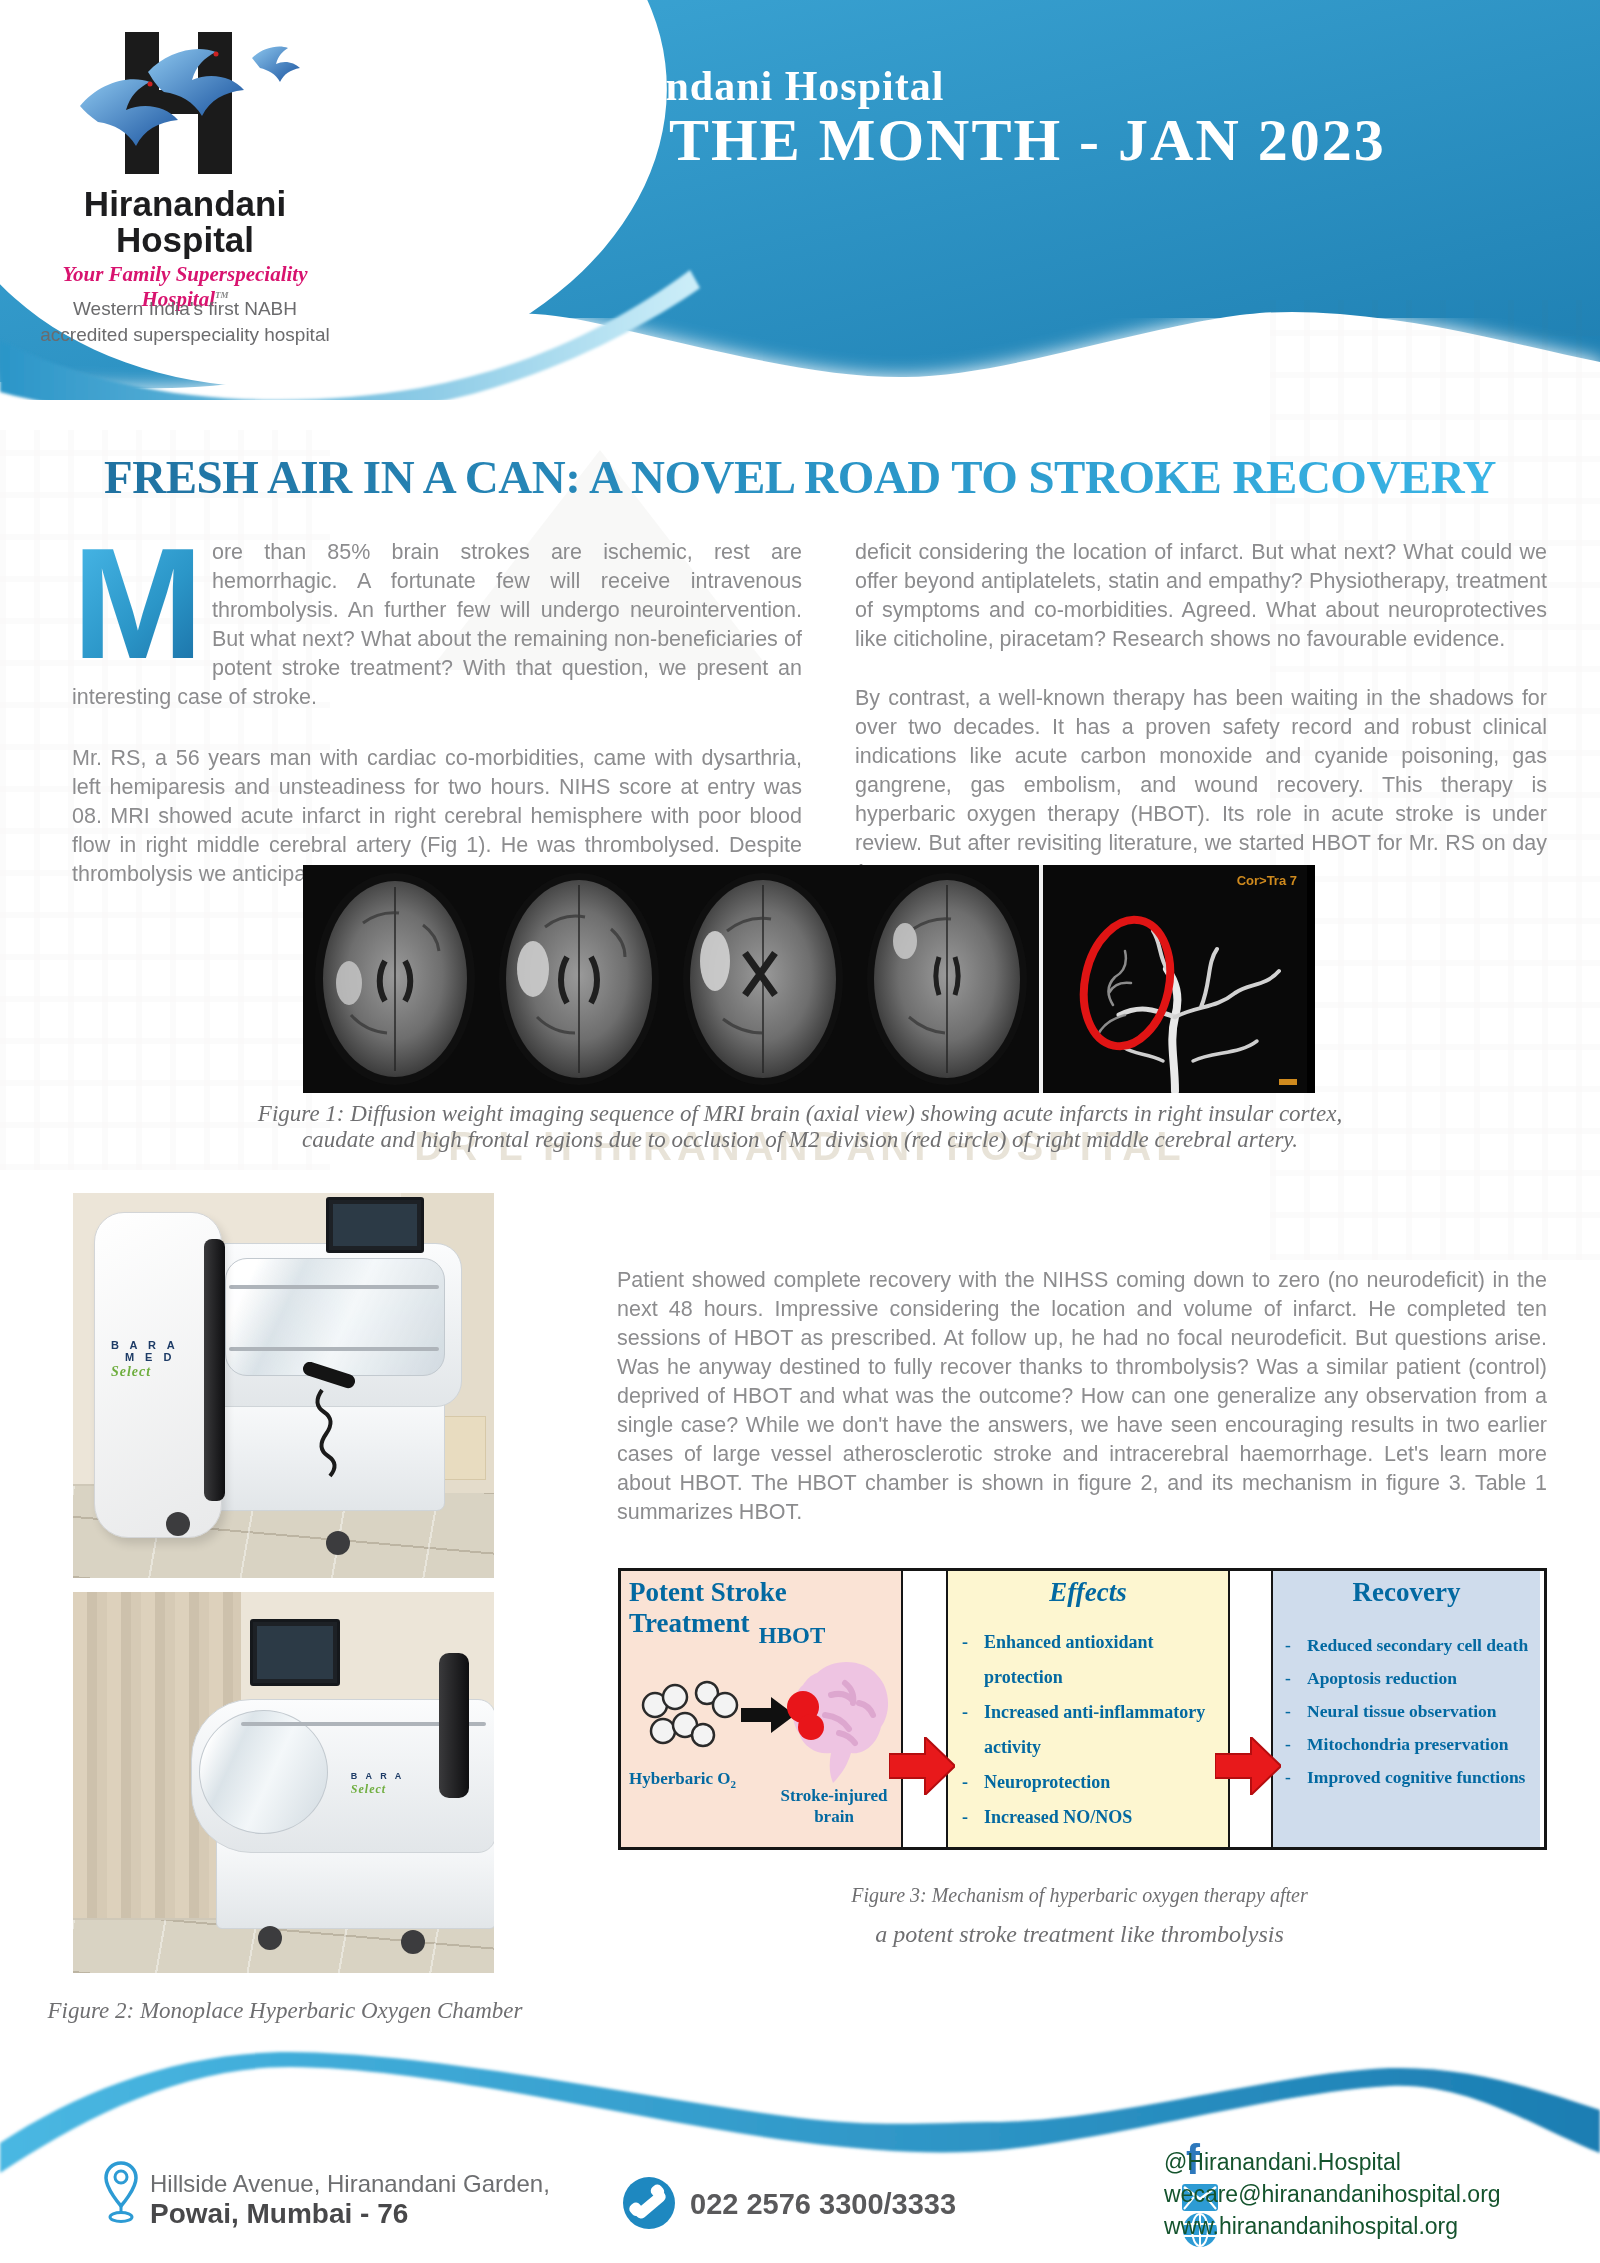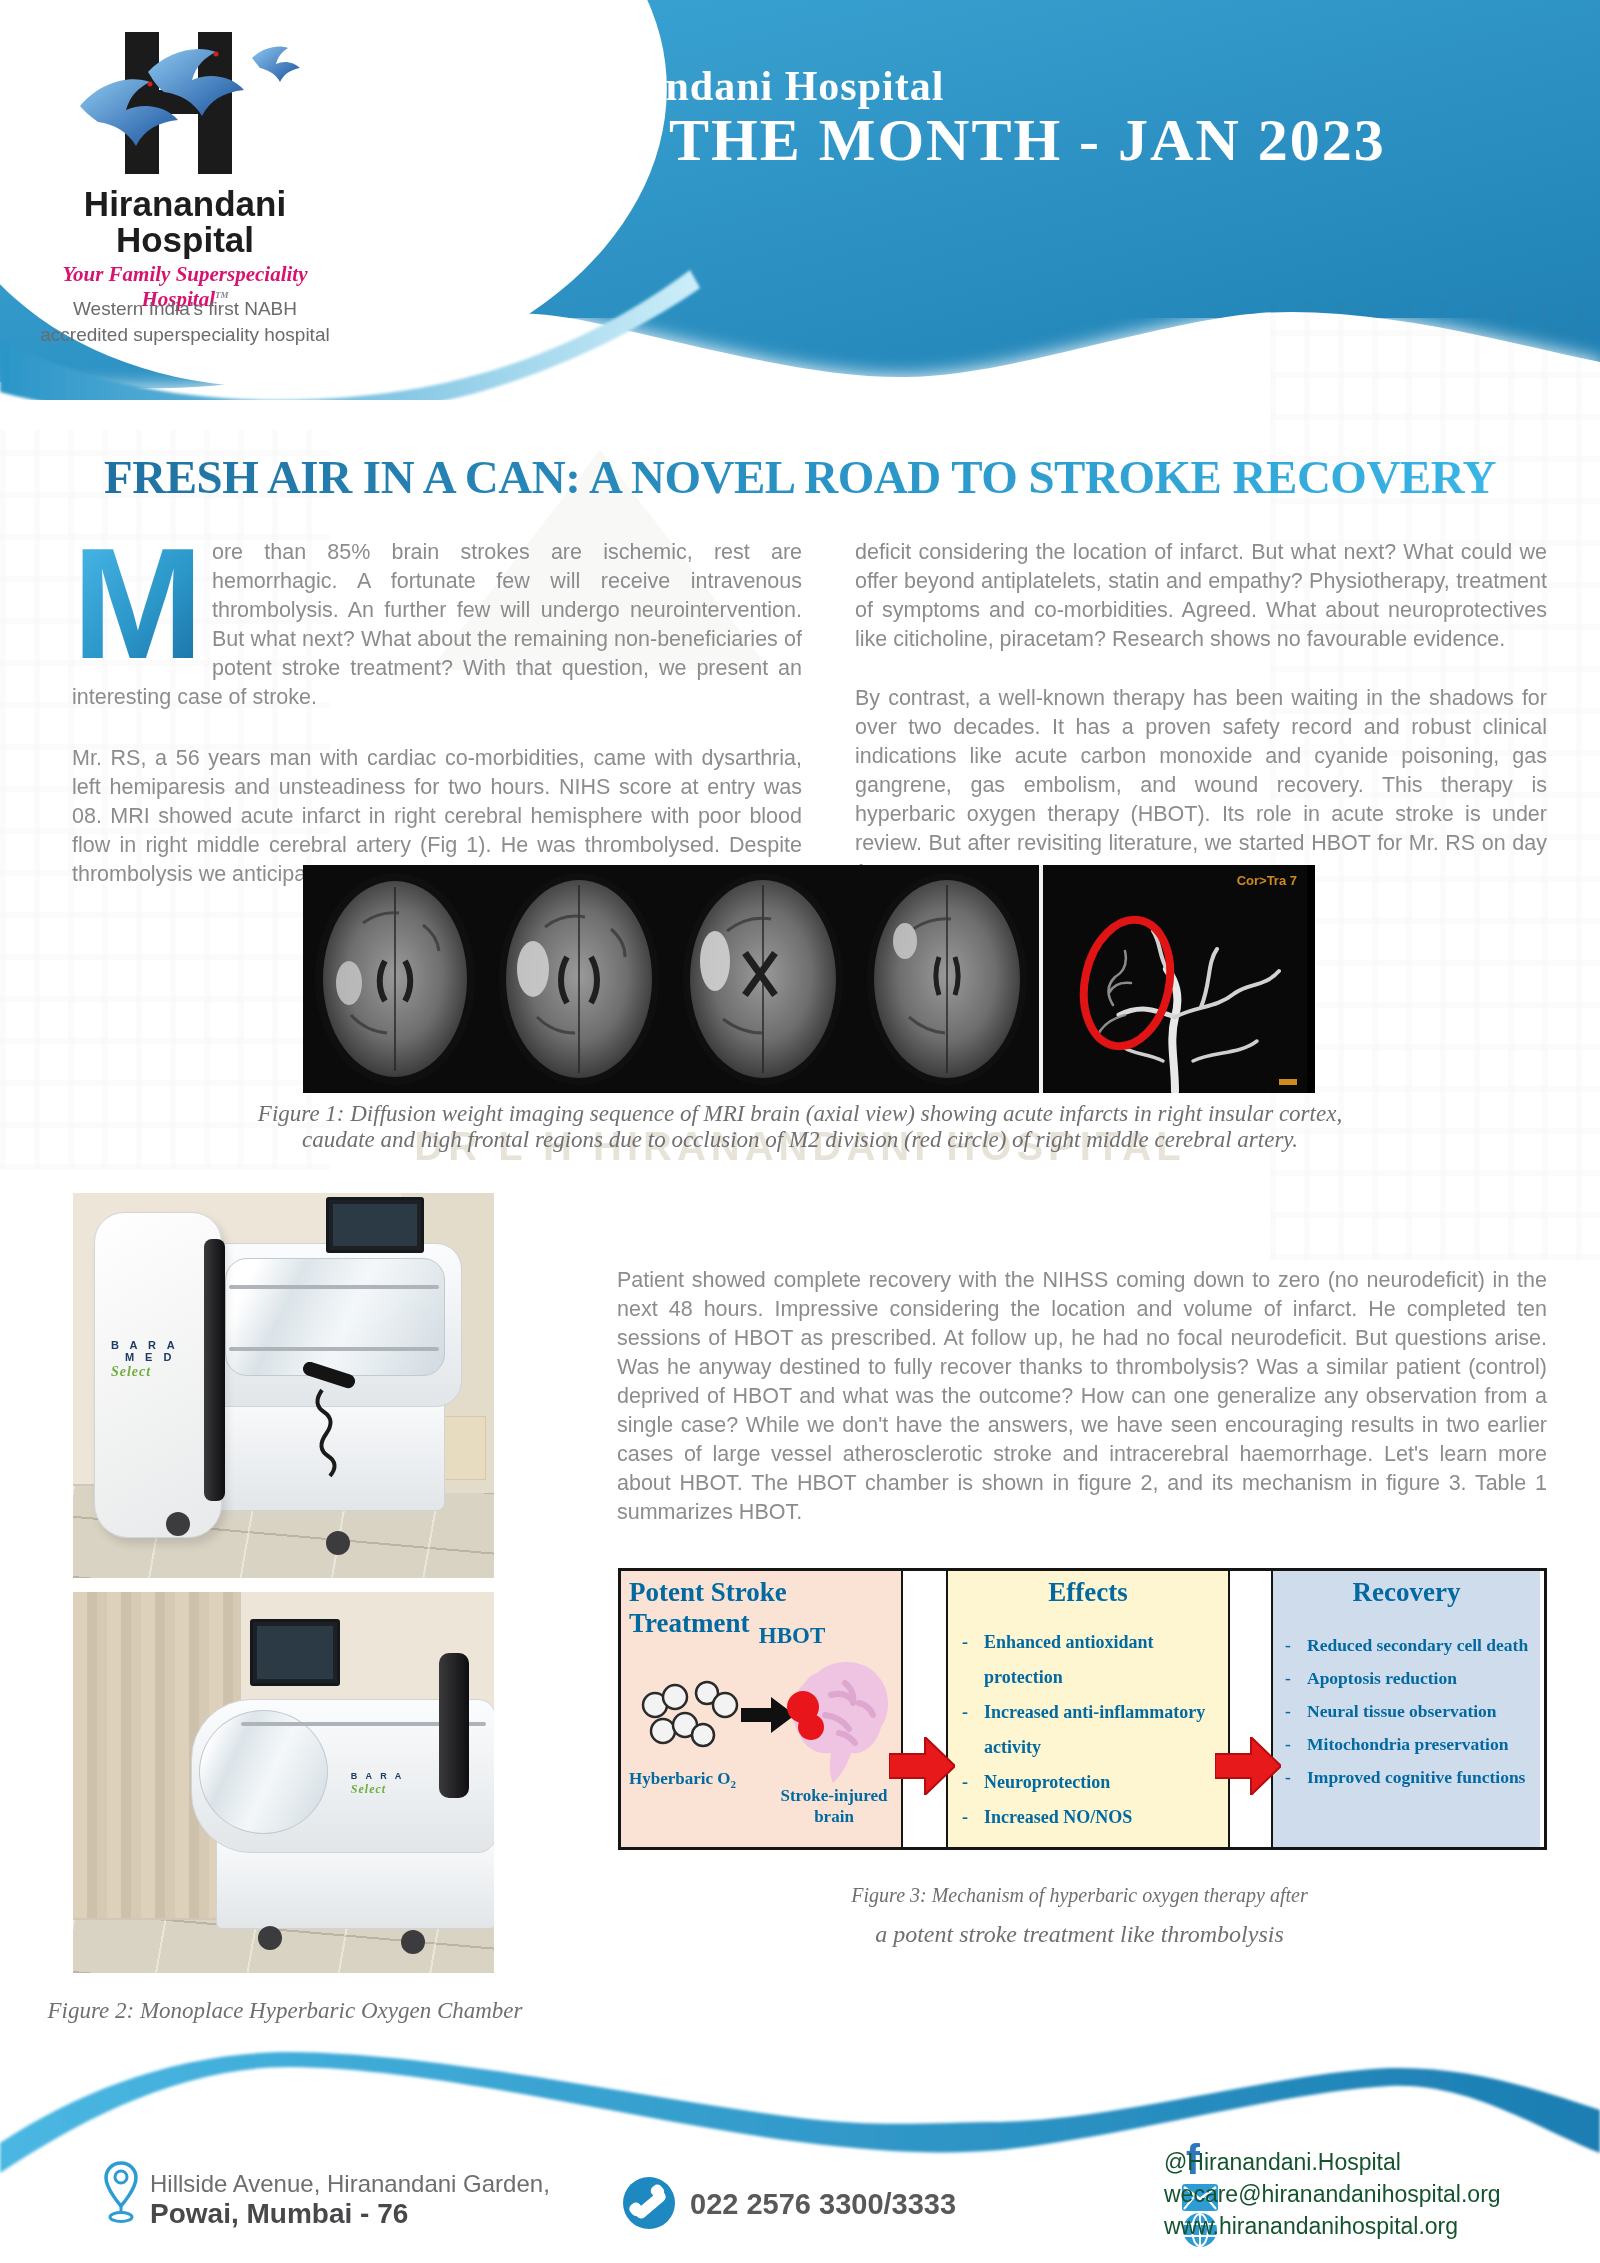--- a/index.html
+++ b/index.html
@@ -309,21 +309,21 @@
       <div style="position:absolute;left:8px;top:198px;font-weight:700;font-size:17px;">
         <span>Hyberbaric O</span><sub style="font-size:11px;">2</sub>
       </div>
       <div style="position:absolute;left:150px;top:214px;width:126px;text-align:center;font-weight:700;font-size:17px;line-height:21px;">
         <span>Stroke-injured</span><br>
         <span>brain</span>
       </div>
     </div>
 
     <div class="f3box" style="left:325px;width:280px;background:#fdf6d0;border-left:2px solid #151515;border-right:2px solid #151515;">
-      <div class="f3hdr" style="position:absolute;left:0;top:6px;width:100%;text-align:center;">Effects</div>
+      <div class="f3hdr" style="position:absolute;left:0;top:6px;width:100%;text-align:center;font-style:italic;">Effects</div>
       <div style="position:absolute;left:14px;top:54px;width:250px;font-size:18px;line-height:35px;">
         <div class="fx-item">
             <span class="dash">-</span>
             <span class="txt">Enhanced antioxidant protection</span>
           </div>
         <div class="fx-item">
             <span class="dash">-</span>
             <span class="txt">Increased anti-inflammatory activity</span>
           </div>
         <div class="fx-item">

